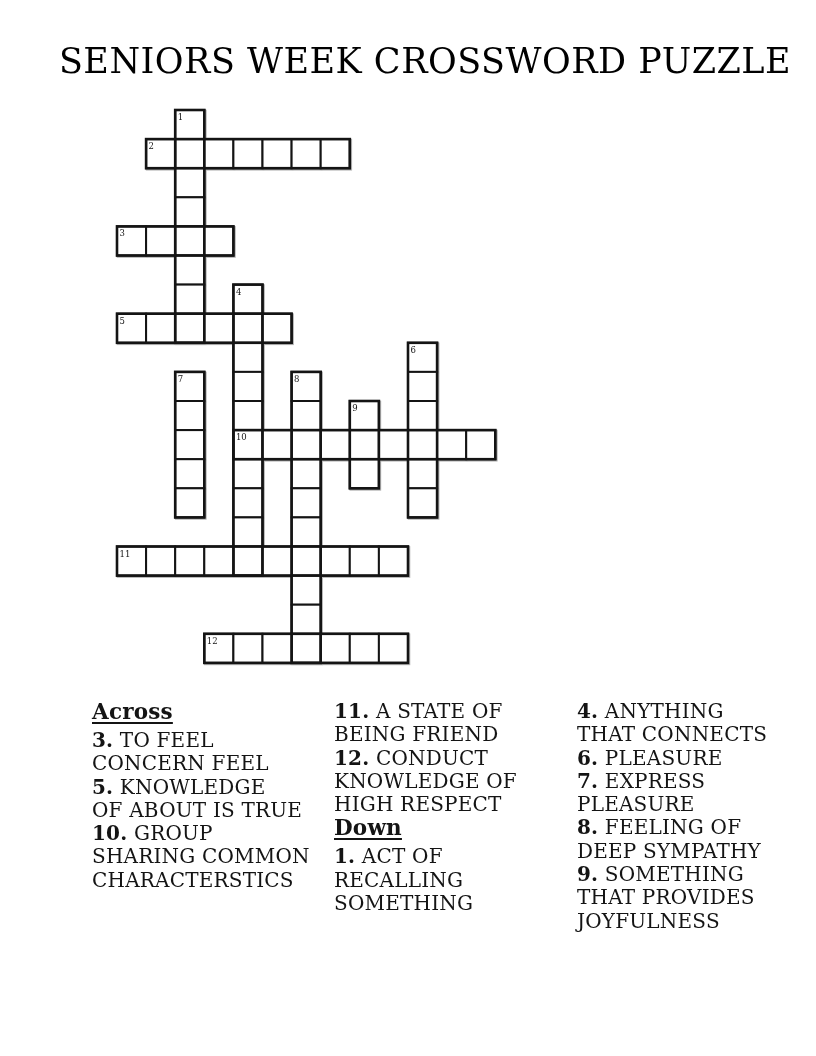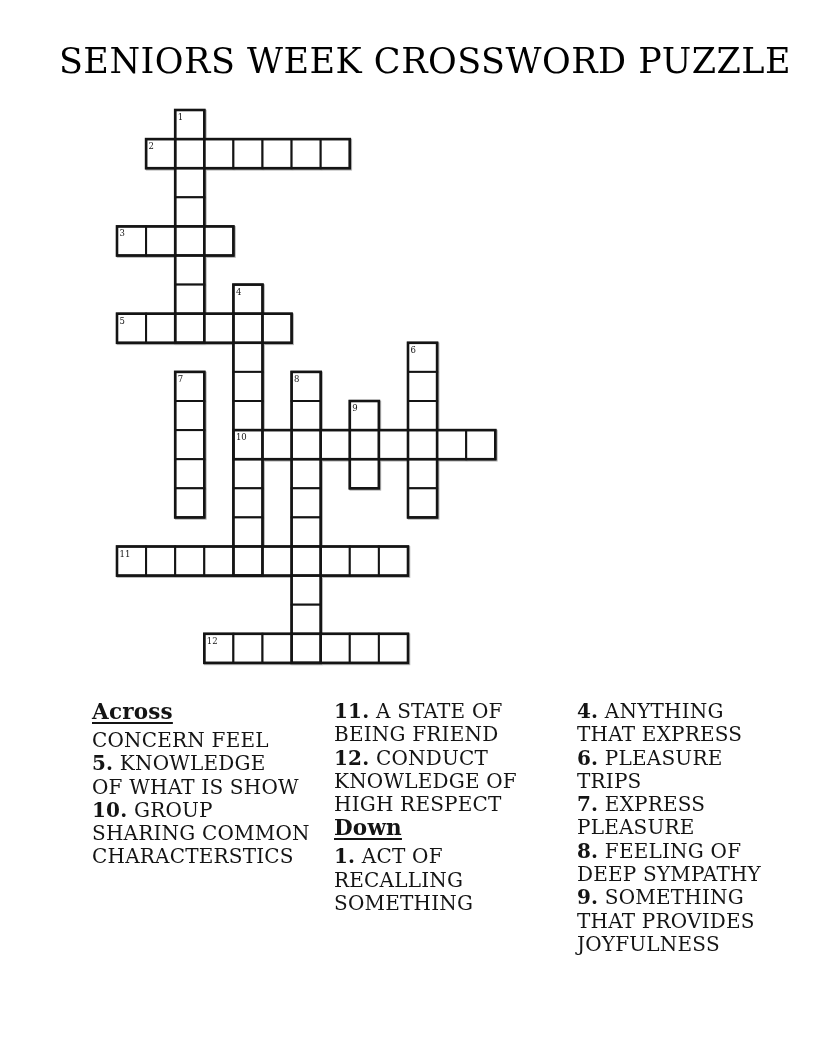--- a/index.html
+++ b/index.html
@@ -171,25 +171,26 @@
       <text x="352.3" y="411.0" font-size="8.5" font-family="&quot;DejaVu Serif&quot;, serif" fill="#141414">9</text>
       <text x="235.9" y="440.1" font-size="8.5" font-family="&quot;DejaVu Serif&quot;, serif" fill="#141414">10</text>
       <text x="119.5" y="556.5" font-size="8.5" font-family="&quot;DejaVu Serif&quot;, serif" fill="#141414">11</text>
       <text x="206.8" y="643.8" font-size="8.5" font-family="&quot;DejaVu Serif&quot;, serif" fill="#141414">12</text>
     </svg>
 
   <div id="clues">
       <div class="clue-col" style="left: 48px;">
         <div class="clue-heading">Across</div>
         <div class="clue">
+          <div class="clue-line"><span class="clue-num">3.</span>&nbsp;TO FEEL</div>
           <div class="clue-line">CONCERN FEEL</div>
         </div>
         <div class="clue">
           <div class="clue-line"><span class="clue-num">5.</span>&nbsp;KNOWLEDGE</div>
-          <div class="clue-line">OF WHAT IS SHOW</div>
+          <div class="clue-line">OF ABOUT IS TRUE</div>
         </div>
         <div class="clue">
           <div class="clue-line"><span class="clue-num">10.</span>&nbsp;GROUP</div>
           <div class="clue-line">SHARING COMMON</div>
           <div class="clue-line">CHARACTERSTICS</div>
         </div>
       </div>
       <div class="clue-col" style="left: 290px;">
         <div class="clue">
           <div class="clue-line"><span class="clue-num">11.</span>&nbsp;A STATE OF</div>
@@ -203,25 +204,24 @@
         <div class="clue-heading">Down</div>
         <div class="clue">
           <div class="clue-line"><span class="clue-num">1.</span>&nbsp;ACT OF</div>
           <div class="clue-line">RECALLING</div>
           <div class="clue-line">SOMETHING</div>
         </div>
       </div>
       <div class="clue-col" style="left: 533px;">
         <div class="clue">
           <div class="clue-line"><span class="clue-num">4.</span>&nbsp;ANYTHING</div>
-          <div class="clue-line">THAT EXPRESS</div>
+          <div class="clue-line">THAT CONNECTS</div>
         </div>
         <div class="clue">
           <div class="clue-line"><span class="clue-num">6.</span>&nbsp;PLEASURE</div>
-          <div class="clue-line">TRIPS</div>
         </div>
         <div class="clue">
           <div class="clue-line"><span class="clue-num">7.</span>&nbsp;EXPRESS</div>
           <div class="clue-line">PLEASURE</div>
         </div>
         <div class="clue">
           <div class="clue-line"><span class="clue-num">8.</span>&nbsp;FEELING OF</div>
           <div class="clue-line">DEEP SYMPATHY</div>
         </div>
         <div class="clue">

